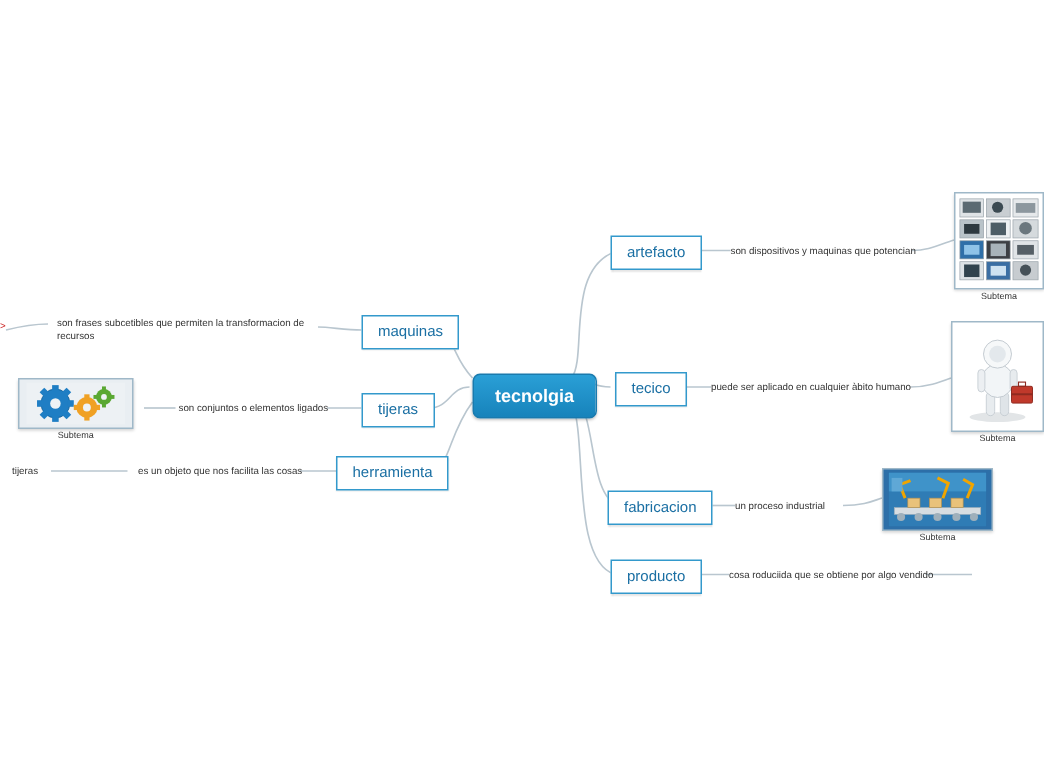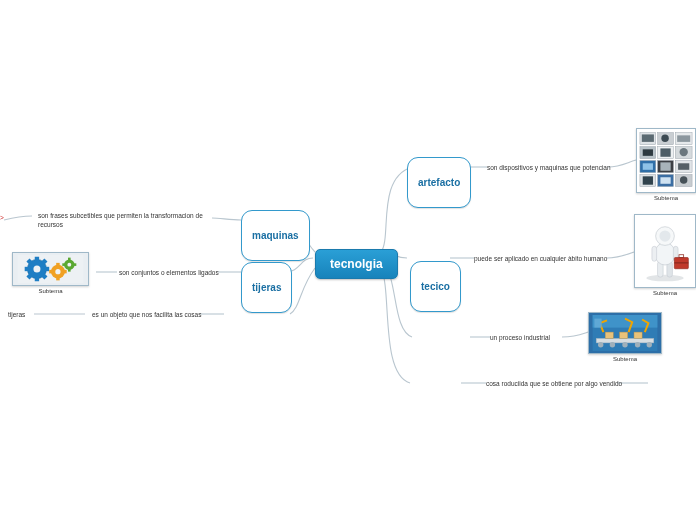--- a/index.html
+++ b/index.html
@@ -39,25 +39,25 @@
     font-weight: bold;
     padding: 7px 14px;
     box-shadow: 0 1px 2px rgba(0,0,0,0.25);
     white-space: nowrap;
   }
   
   .node-main {
     position: absolute;
     background: #ffffff;
     border: 1px solid #3399cc;
-    border-radius: 11px;
+    border-radius: 0;
     color: #1a6fa3;
     font-size: 10px;
-    font-weight: bold;
-    padding: 19px 10px;
+    font-weight: normal;
+    padding: 5px 10px;
     box-shadow: 0 1px 1px rgba(0,0,0,0.12);
     white-space: nowrap;
   }
   
   .leaf-text {
     position: absolute;
     font-size: 6.5px;
     color: #333333;
     line-height: 1.45;
     white-space: pre-line;
@@ -136,34 +136,43 @@
   </svg>
 
   <div class="node-central" style="left:315px; top:249px;">
     <span>tecnolgia</span>
   </div>
 
   <div class="node-main" style="left:407px; top:157px;">
     <span>artefacto</span>
   </div>
 
-  <div class="node-main" style="left:410px; top:248px;margin-top:13px;">
+  <div class="node-main" style="left:410px; top:248px;">
     <span>tecico</span>
   </div>
 
-
+  <div class="node-main" style="left:405px; top:327px;">
+    <span>fabricacion</span>
+  </div>
+
+  <div class="node-main" style="left:407px; top:373px;">
+    <span>producto</span>
+  </div>
 
   <div class="node-main" style="left:241px; top:210px;">
     <span>maquinas</span>
   </div>
 
   <div class="node-main" style="left:241px; top:262px;">
     <span>tijeras</span>
   </div>
 
+  <div class="node-main" style="left:224px; top:304px;">
+    <span>herramienta</span>
+  </div>
 
   <div class="leaf-text" style="left:487px; top:163px; width:130px;">son dispositivos y maquinas que potencian</div>
 
   <div class="leaf-text" style="left:474px; top:254px; width:140px;">puede ser aplicado en cualquier àbito humano</div>
 
   <div class="leaf-text" style="left:490px; top:333px; width:90px;">un proceso industrial</div>
 
   <div class="leaf-text" style="left:486px; top:379px; width:140px;">cosa roduciida que se obtiene por algo vendido</div>
 
   <div class="leaf-text" style="left:38px; top:211px; width:175px;">son frases subcetibles que permiten la transformacion de recursos</div>

